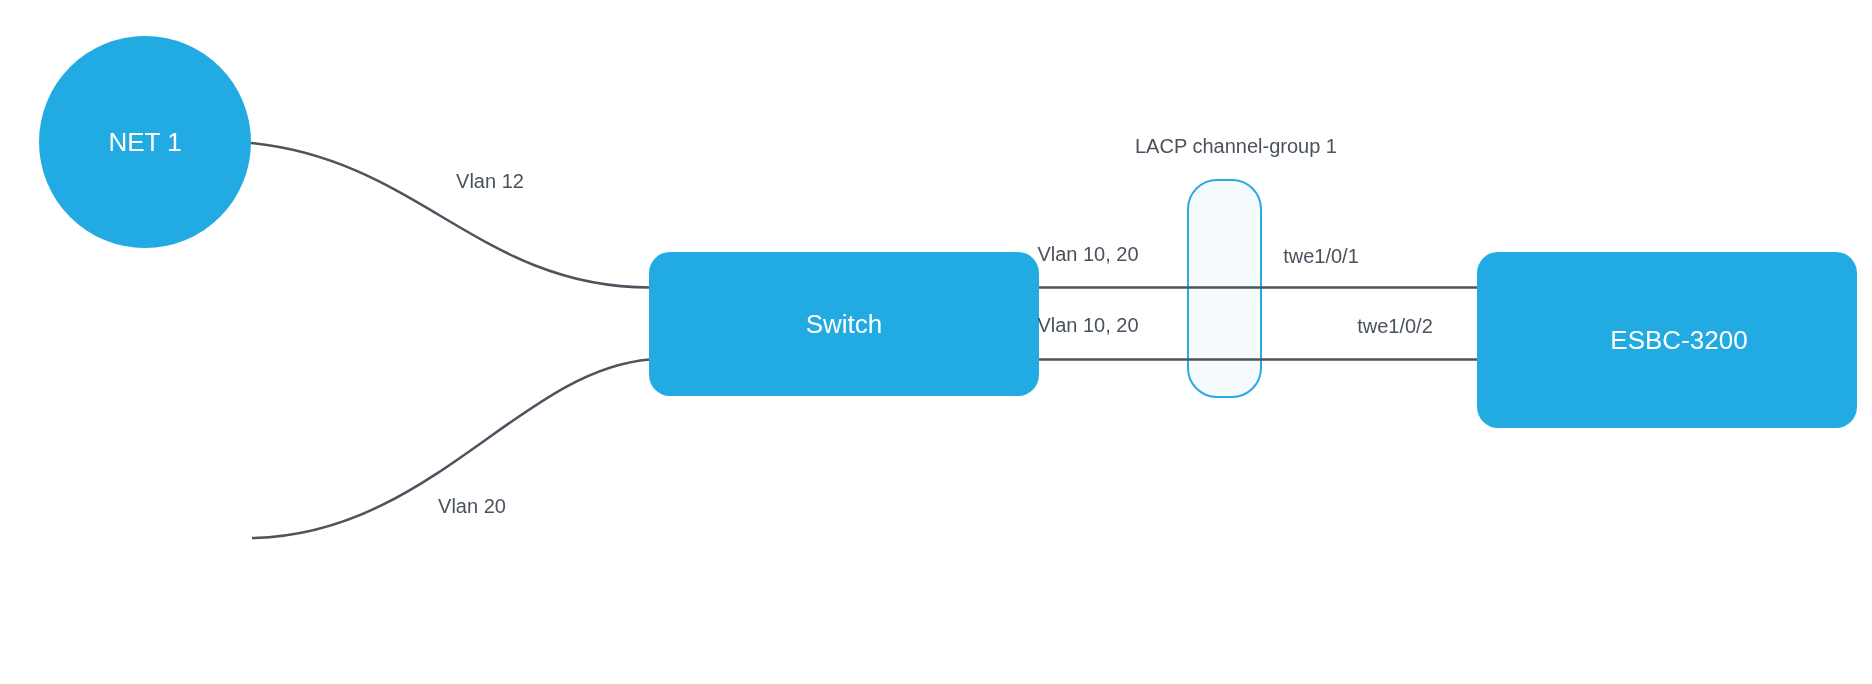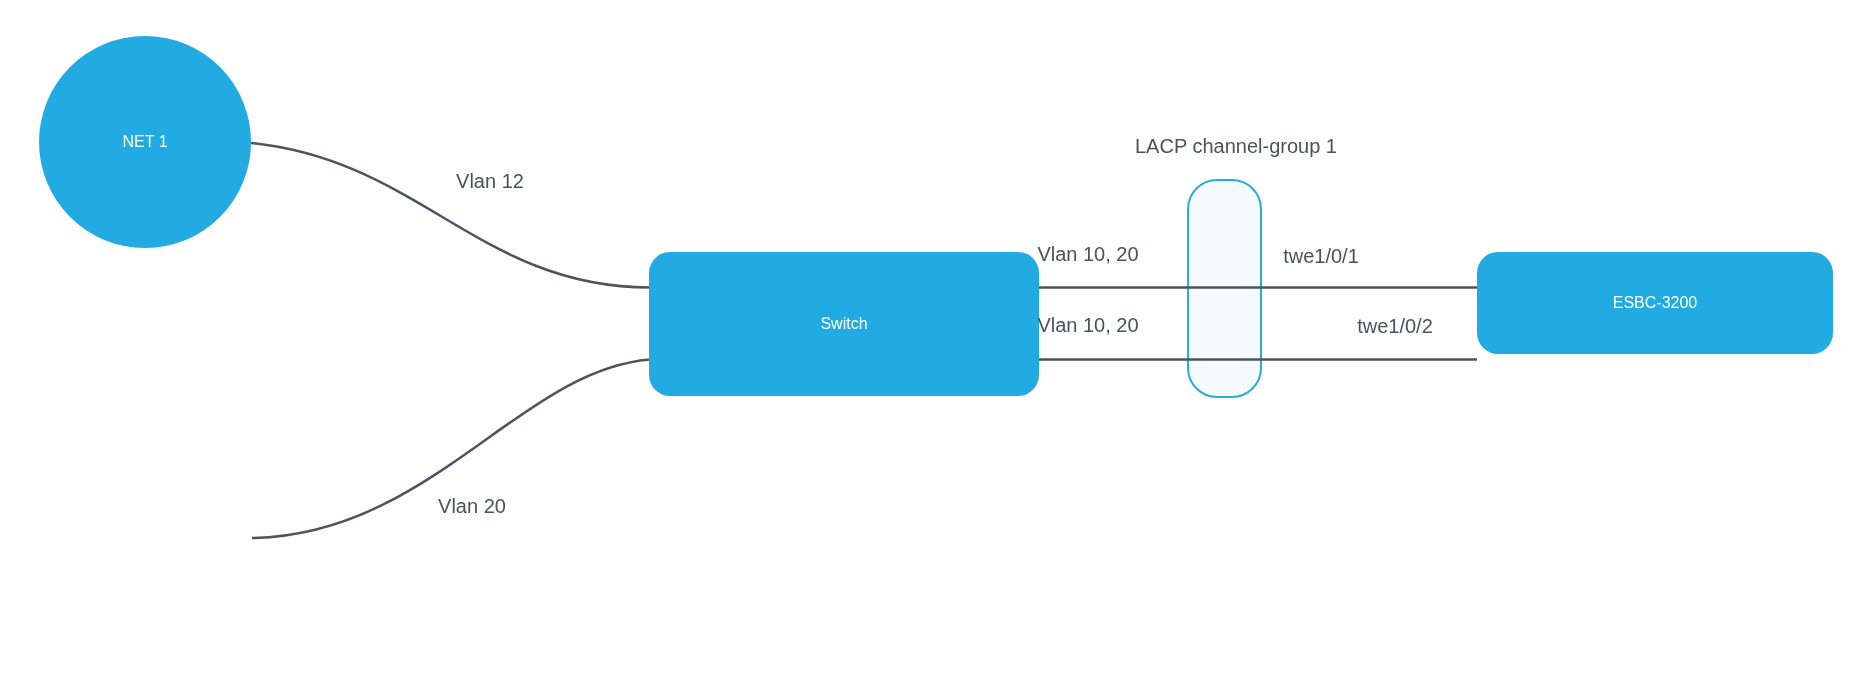--- a/index.html
+++ b/index.html
@@ -16,32 +16,32 @@
     overflow: hidden;
   }
   
   .node {
     position: absolute;
     display: flex;
     align-items: center;
     justify-content: center;
     background: var(--node-fill, #22ABE2);
     color: #ffffff;
-    font-size: 16px;
+    font-size: 26px;
     line-height: 1;
     z-index: 3;
     white-space: nowrap;
   }
   .node.circle { border-radius: 50%; }
   .node.rect   { border-radius: 21px; }
 
   #node-net1   { left: 39px;   top: 36px;  width: 212px; height: 212px; }
   #node-net2   { left: 40px;   top: 432px; width: 212px; height: 212px; }
   #node-switch { left: 649px;  top: 252px; width: 390px; height: 144px; }
-  #node-esbc   { left: 1477px; top: 252px; width: 356px; height: 102px; }
+  #node-esbc   { left: 1477px; top: 252px; width: 356px; height: 176px; padding-left: 24px; }
 
   
   .lacp-pill {
     position: absolute;
     left: 1187px;
     top: 179px;
     width: 75px;
     height: 219px;
     box-sizing: border-box;
     background: var(--lacp-fill, #F5FAFD);

